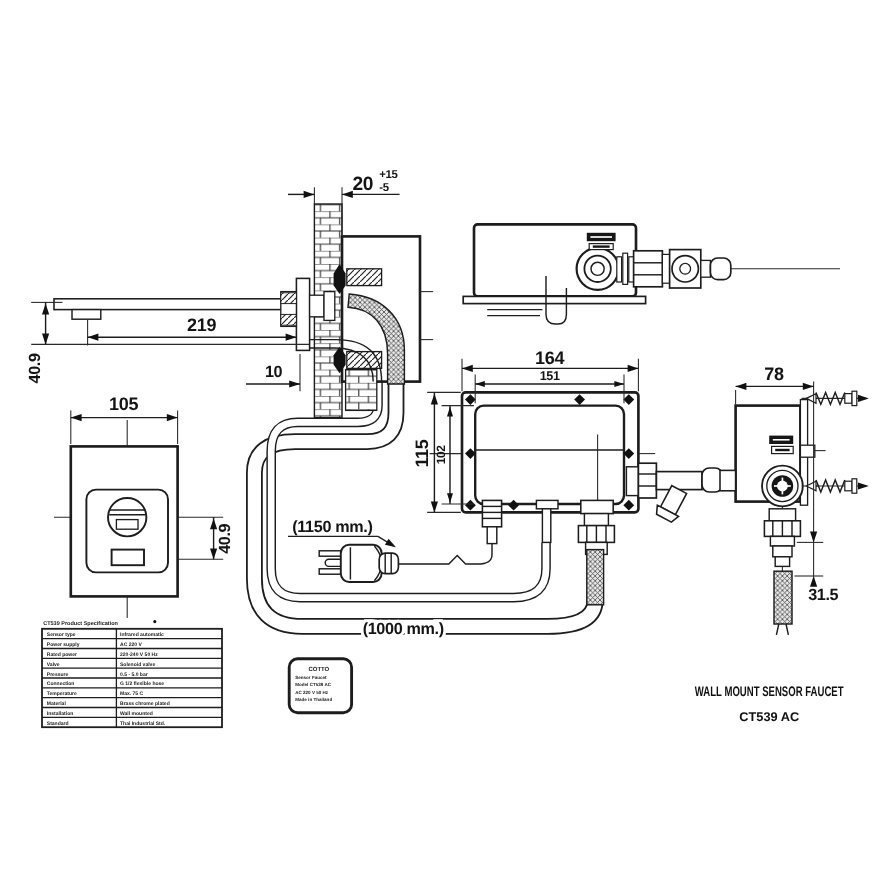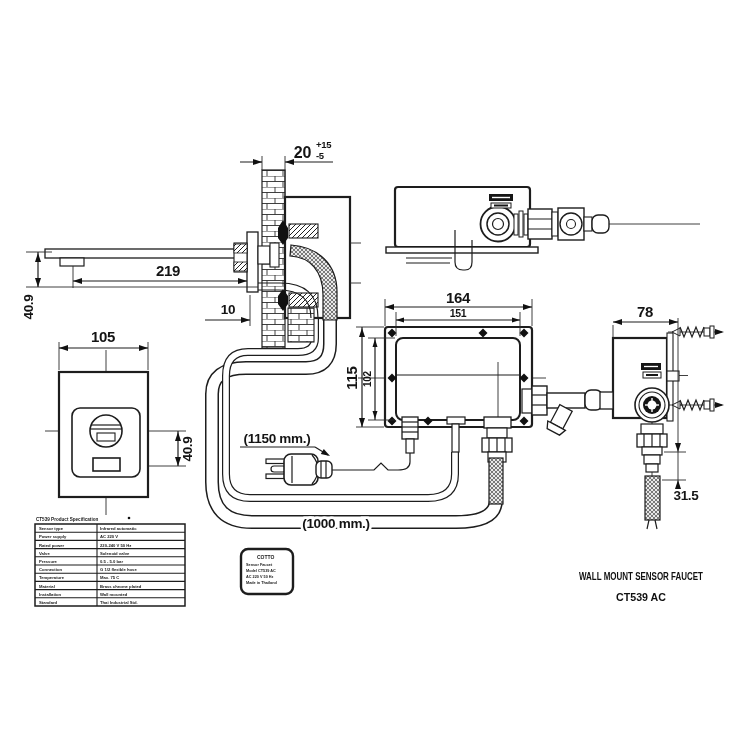--- a/index.html
+++ b/index.html
@@ -1,16 +1,16 @@
 <!DOCTYPE html>
 <html><head>
 <meta charset="utf-8">
 <style>
   html,body{margin:0;padding:0;background:#fff;}
-  .canvas{width:740px;height:740px;position:relative;background:#fff;overflow:hidden;border-radius:11px;}
+  .canvas{width:740px;height:740px;position:relative;background:#fff;overflow:hidden;}
   svg{display:block;}
   .ln{stroke:#1d1d1d;stroke-width:1.2;fill:none;}
   .thick{stroke:#1d1d1d;stroke-width:2.2;fill:#fff;}
   .thin{stroke:#2a2a2a;stroke-width:0.9;fill:none;}
   .fillw{fill:#fff;}
   .arr{fill:#111;stroke:none;}
   .d{font-family:"Liberation Sans","DejaVu Sans",sans-serif;font-weight:700;fill:#141414;letter-spacing:-0.3px;}
   .tiny{font-family:"Liberation Sans","DejaVu Sans",sans-serif;font-weight:700;fill:#1a1a1a;}
   .title{font-family:"Liberation Sans","DejaVu Sans",sans-serif;font-weight:700;fill:#101010;}
 </style>

